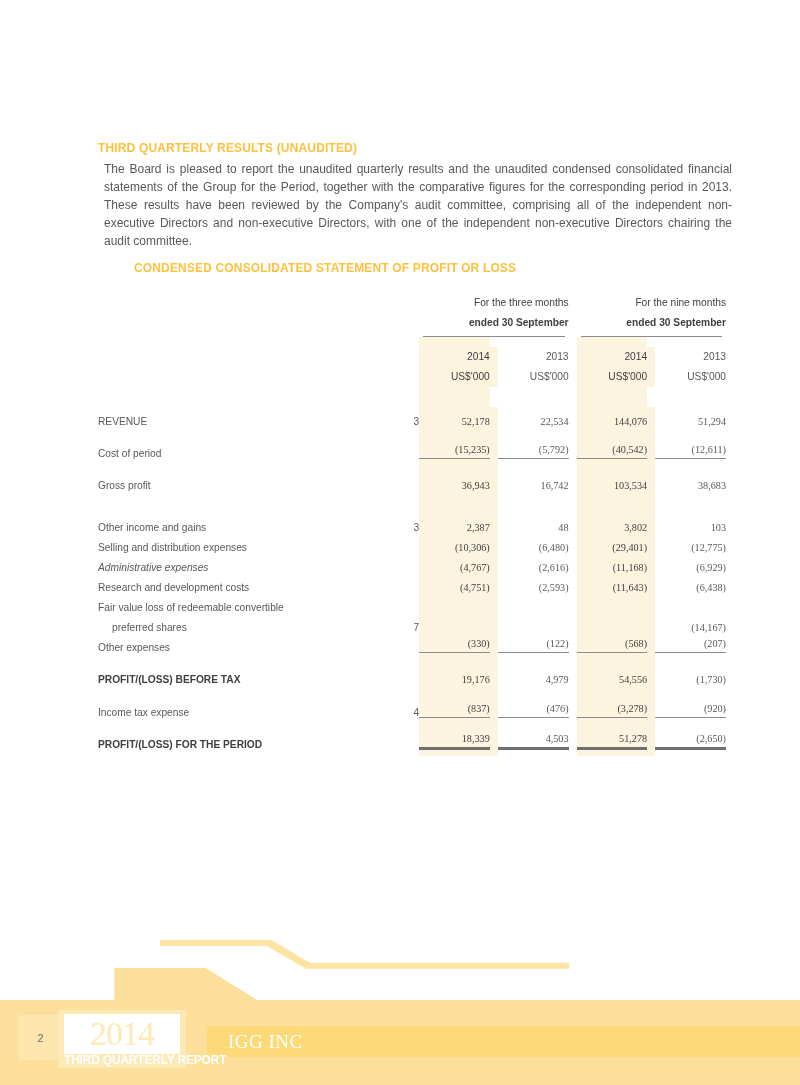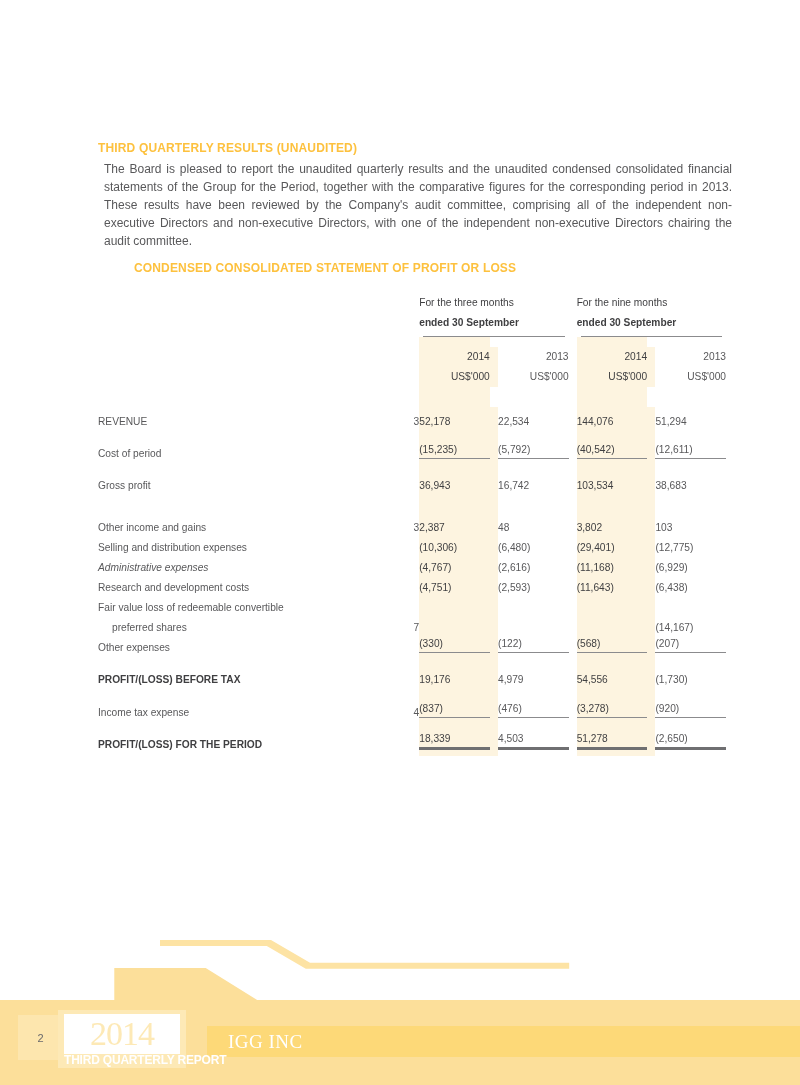--- a/index.html
+++ b/index.html
@@ -66,29 +66,30 @@
 
   
   col.c-label { width: 260px; }
   col.c-notes { width: 76px; }
   col.c-num   { width: 73px; }
   col.c-gap   { width: 9px; }
 
   .lbl { text-align: left; padding-left: 0; }
   .notes-col { text-align: right; padding-right: 10px; }
   .num {
-    text-align: left;
+    text-align: right;
     padding-right: 9px;
+    font-family: Liberation Serif, serif;
   }
   .band { background: #FDF4E0; }
   .b    { font-weight: bold; color: #3f3f41; }
 
   
   .hdr-span {
-    text-align: left;
+    text-align: right;
     font-weight: bold;
     color: #3f3f41;
     font-size: 10.2px;
     line-height: 20px;
   }
   .rule-span {
     height: 1px;
     background: #8b8b8d;
     margin: 3px 4px 0 4px;
   }

